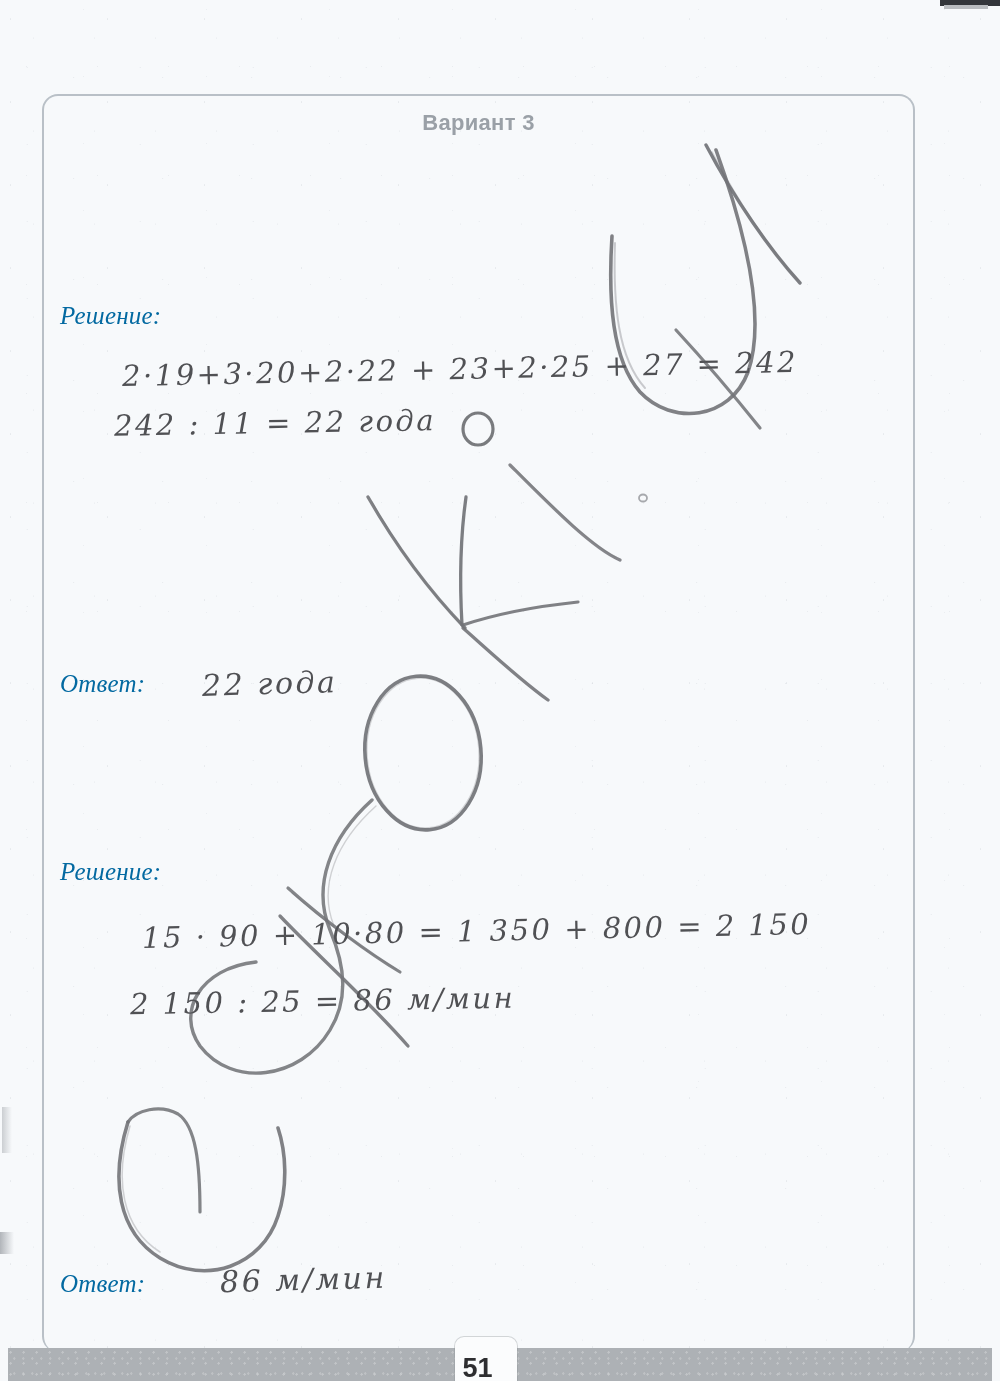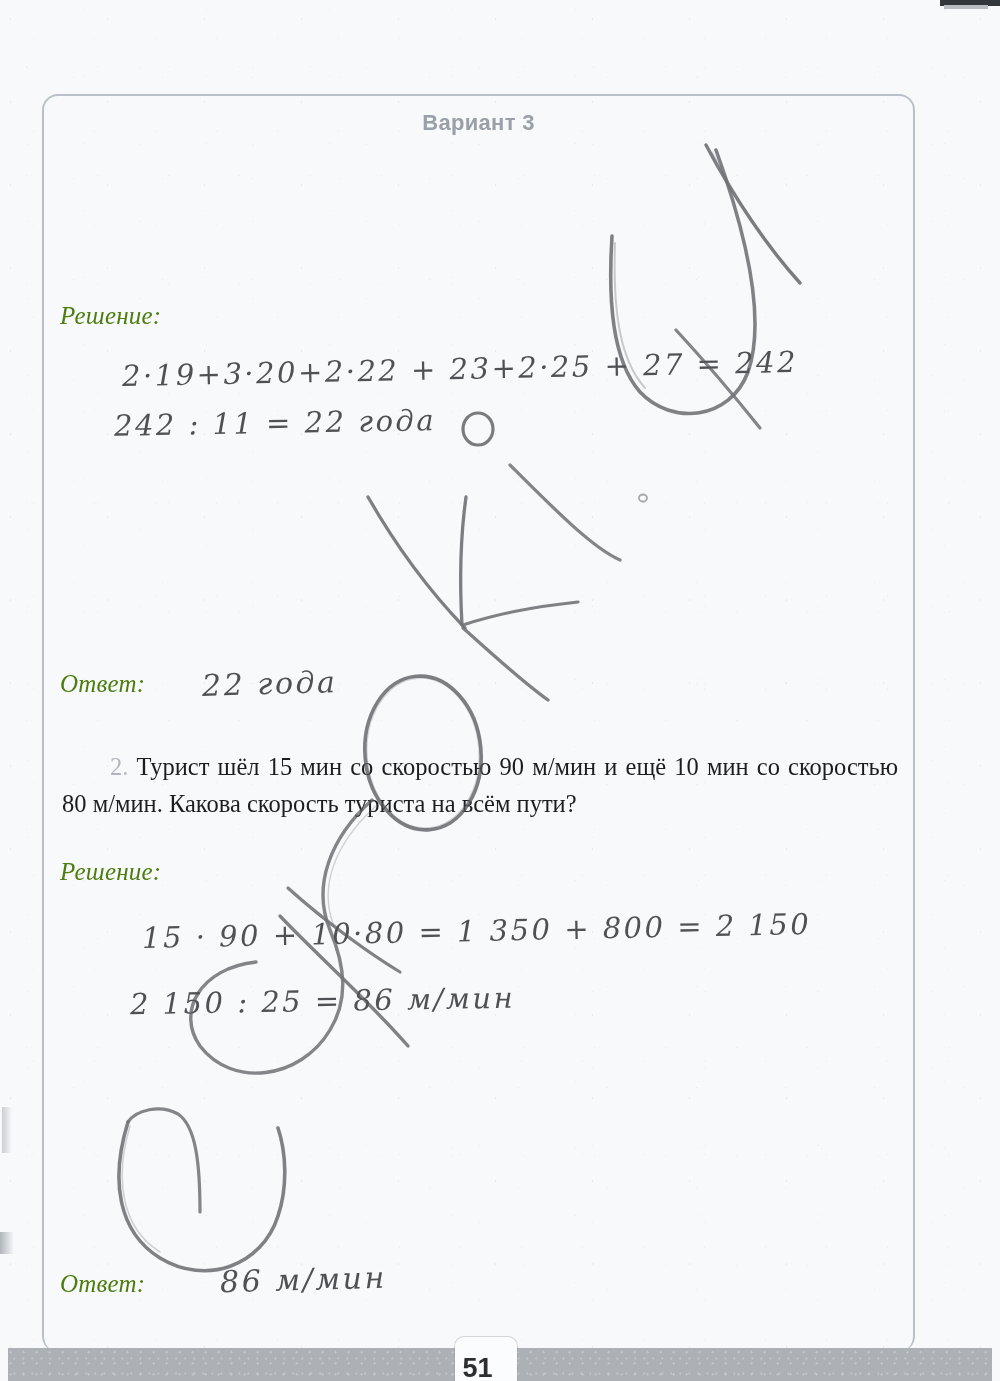--- a/index.html
+++ b/index.html
@@ -97,21 +97,21 @@
   .pnum {
     color: #b2b7bd;
     font-weight: normal;
   }
 
   .label-italic {
     position: absolute;
     left: 18px;
     font-style: italic;
     font-size: 25px;
-    color: #4d7c0f;
+    color: #0369a1;
     letter-spacing: .2px;
   }
 
   
   .hand {
     position: absolute;
     font-family: "DejaVu Serif", "Liberation Serif", serif;
     font-style: italic;
     color: #3a3a3e;
     white-space: nowrap;
@@ -186,24 +186,20 @@
 
 
     <div class="label-italic" style="top:208px;">Решение:</div>
 
     <div class="hand l1" style="left:80px; top:258px;">2·19+3·20+2·22 + 23+2·25 + 27 = 242</div>
     <div class="hand l2" style="left:72px; top:312px;">242 : 11 = 22 года</div>
 
     <div class="label-italic" style="top:576px;">Ответ:</div>
     <div class="hand ans" style="left:160px; top:572px;">22 года</div>
 
-    <div class="problem" style="top:654px;">
-      <span class="pnum">2.</span>
-      <span>Турист шёл 15 мин со скоростью 90 м/мин и ещё 10 мин со скоростью 80 м/мин. Какова скорость туриста на всём пути?</span>
-    </div>
 
     <div class="label-italic" style="top:764px;">Решение:</div>
 
     <div class="hand l1" style="left:100px; top:820px;">15 · 90 + 10·80 = 1 350 + 800 = 2 150</div>
     <div class="hand l2" style="left:88px; top:890px;">2 150 : 25 = 86 м/мин</div>
 
     <div class="label-italic" style="top:1176px;">Ответ:</div>
     <div class="hand ans" style="left:178px; top:1168px;">86 м/мин</div>
 
   </div>

